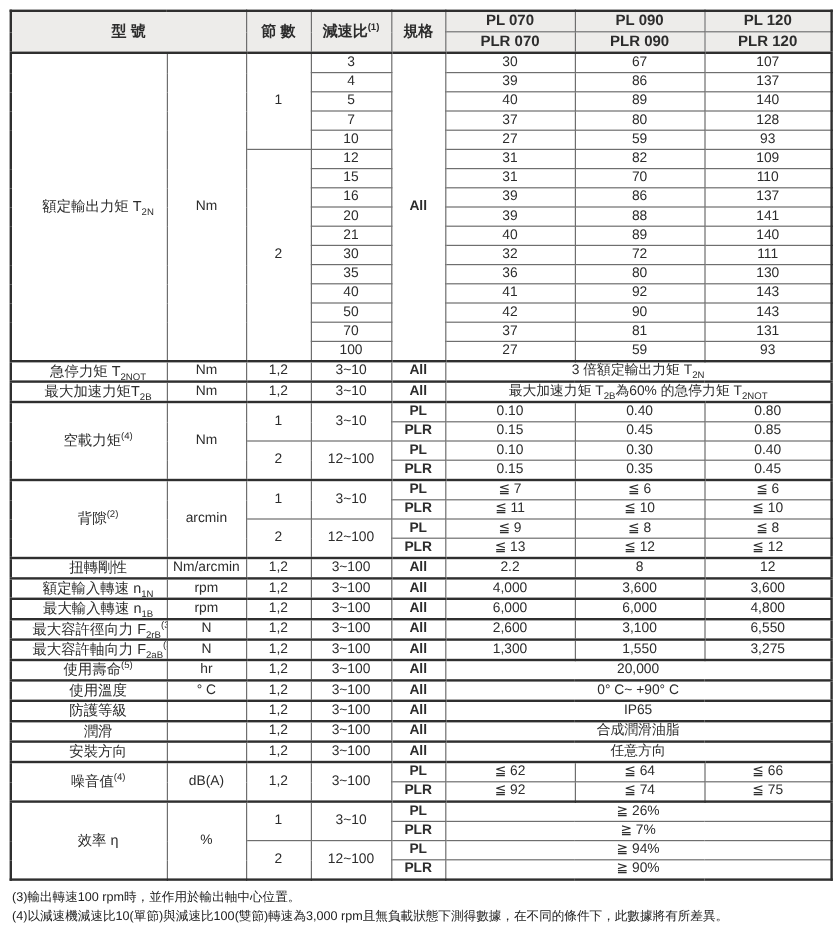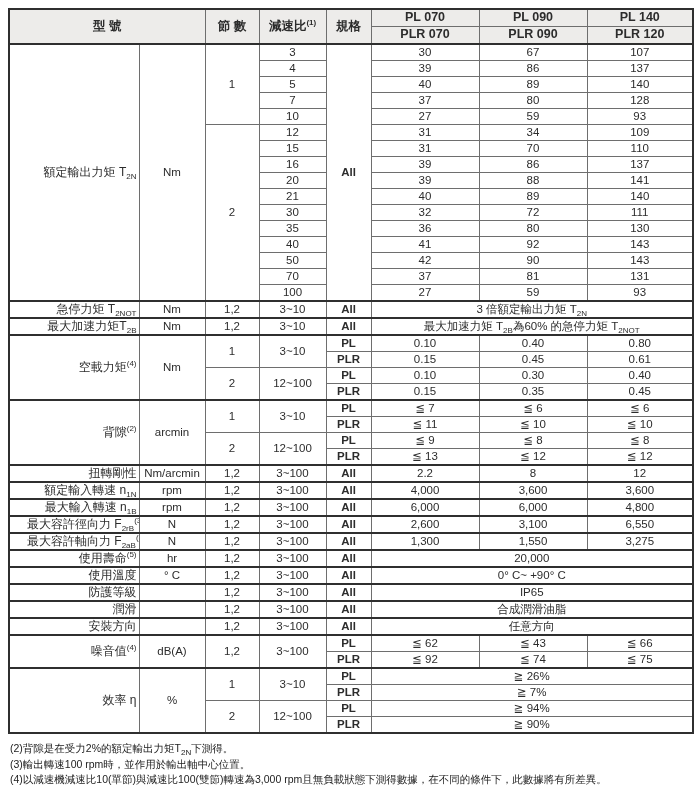--- a/index.html
+++ b/index.html
@@ -33,21 +33,21 @@
     white-space:nowrap;
   }
   .spec thead th{
     background:var(--header-bg);
     font-weight:bold;
     font-size:12.5px;
     height:16px;
   }
   .spec thead{border-bottom:2px solid var(--border-dark);}
   .spec td.lbl{
-    text-align:right;
+    text-align:center;
     padding-left:17px;
     font-size:12px;
   }
   .spec td.sp{font-weight:bold;margin-left:24px;}
   .spec tr.grp td{border-top:2px solid var(--border-dark);}
   sub,sup{font-size:8px;line-height:0;}
   .footnotes{
     margin-top:7px;
     padding-left:2px;
     font-size:10.5px;
@@ -72,21 +72,21 @@
         <col style="width:106px">
     </colgroup>
     <thead>
       <tr>
         <th colspan="2" rowspan="2">型 號</th>
         <th rowspan="2">節 數</th>
         <th rowspan="2"><span>減速比</span><sup>(1)</sup></th>
         <th rowspan="2">規格</th>
         <th>PL 070</th>
         <th>PL 090</th>
-        <th>PL 140</th>
+        <th>PL 120</th>
       </tr>
       <tr>
         <th>PLR 070</th>
         <th>PLR 090</th>
         <th>PLR 120</th>
       </tr>
     </thead>
     <tbody>
         <tr class="grp">
           <td rowspan="16" class="lbl">額定輸出力矩 T<sub>2N</sub></td>
@@ -119,21 +119,21 @@
         <tr>
           <td>10</td>
           <td>27</td>
           <td>59</td>
           <td>93</td>
         </tr>
         <tr>
           <td rowspan="11">2</td>
           <td>12</td>
           <td>31</td>
-          <td>34</td>
+          <td>82</td>
           <td>109</td>
         </tr>
         <tr>
           <td>15</td>
           <td>31</td>
           <td>70</td>
           <td>110</td>
         </tr>
         <tr>
           <td>16</td>
@@ -212,21 +212,21 @@
           <td rowspan="2">3~10</td>
           <td class="sp">PL</td>
           <td>0.10</td>
           <td>0.40</td>
           <td>0.80</td>
         </tr>
         <tr>
           <td class="sp">PLR</td>
           <td>0.15</td>
           <td>0.45</td>
-          <td>0.61</td>
+          <td>0.85</td>
         </tr>
         <tr>
           <td rowspan="2">2</td>
           <td rowspan="2">12~100</td>
           <td class="sp">PL</td>
           <td>0.10</td>
           <td>0.30</td>
           <td>0.40</td>
         </tr>
         <tr>
@@ -355,21 +355,21 @@
           <td class="sp">All</td>
           <td colspan="3">任意方向</td>
         </tr>
         <tr class="grp">
           <td rowspan="2" class="lbl">噪音值<sup>(4)</sup></td>
           <td rowspan="2">dB(A)</td>
           <td rowspan="2">1,2</td>
           <td rowspan="2">3~100</td>
           <td class="sp">PL</td>
           <td>≦ 62</td>
-          <td>≦ 43</td>
+          <td>≦ 64</td>
           <td>≦ 66</td>
         </tr>
         <tr>
           <td class="sp">PLR</td>
           <td>≦ 92</td>
           <td>≦ 74</td>
           <td>≦ 75</td>
         </tr>
         <tr class="grp">
           <td rowspan="4" class="lbl">效率 η</td>
@@ -389,17 +389,16 @@
           <td class="sp">PL</td>
           <td colspan="3">≧ 94%</td>
         </tr>
         <tr>
           <td class="sp">PLR</td>
           <td colspan="3">≧ 90%</td>
         </tr>
       </tbody>
   </table>
   <div class="footnotes">
-      <div class="fn">(2)背隙是在受力2%的額定輸出力矩T<sub>2N</sub>下測得。</div>
       <div class="fn">(3)輸出轉速100 rpm時，並作用於輸出軸中心位置。</div>
       <div class="fn">(4)以減速機減速比10(單節)與減速比100(雙節)轉速為3,000 rpm且無負載狀態下測得數據，在不同的條件下，此數據將有所差異。</div>
     </div>
 </div>
 
 </body></html>

